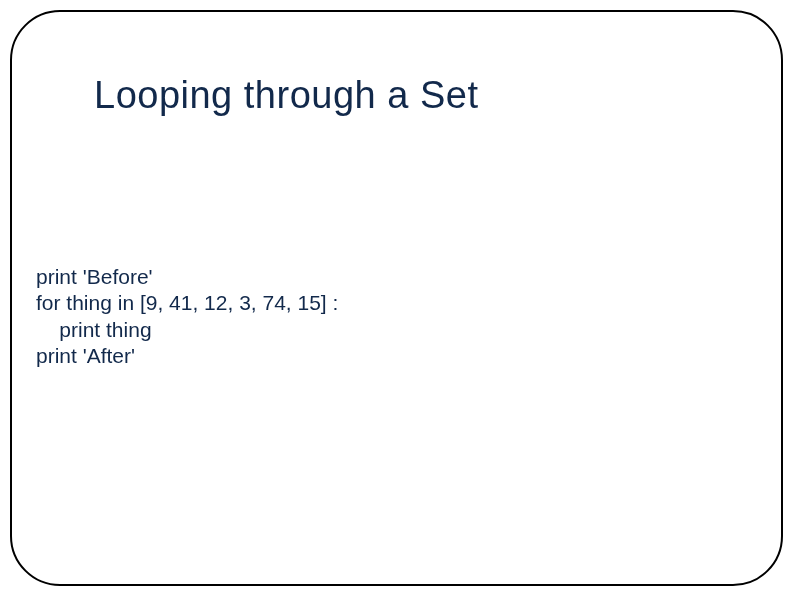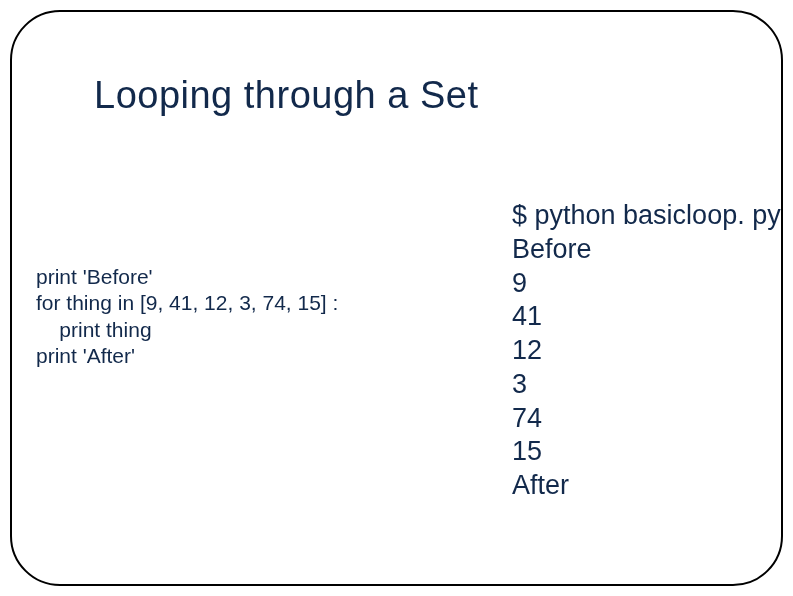--- a/index.html
+++ b/index.html
@@ -54,23 +54,14 @@
 
 <div class="slide-frame">
 
   <div class="title">Looping through a Set</div>
 
   <div class="code-left"><span>print 'Before'</span>
 <span>for thing in [9, 41, 12, 3, 74, 15] :</span>
 <span>    print thing</span>
 <span>print 'After'</span></div>
 
-  <div class="output-right"><span>$ python basicloop. py</span>
-<span>Before</span>
-<span>9</span>
-<span>41</span>
-<span>12</span>
-<span>3</span>
-<span>74</span>
-<span>15</span>
-<span>After</span></div>
 
 </div>
 
 </body></html>

